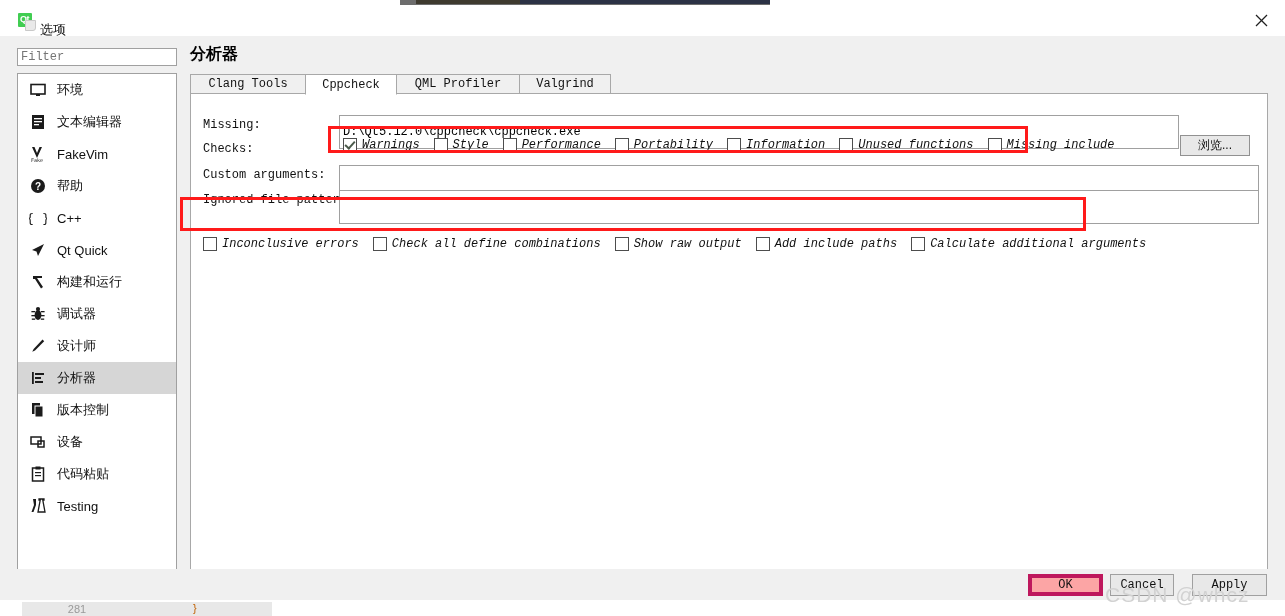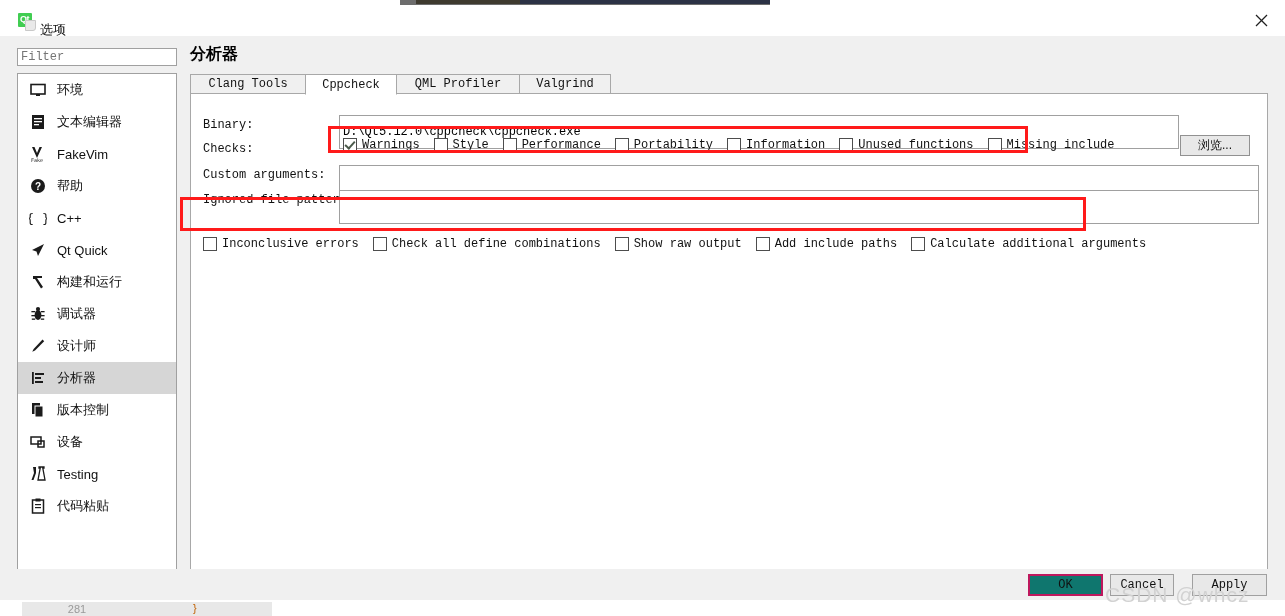--- a/index.html
+++ b/index.html
@@ -75,36 +75,36 @@
       font-size:12px;color:#111;white-space:nowrap;}
   .finput{position:absolute;height:19px;border:1px solid #a0a0a0;background:#ffffff;
       font-family:"Liberation Mono","DejaVu Sans Mono",monospace;font-size:12px;
       color:#000;padding:16px 3px;box-sizing:border-box;outline:none;}
   #browse-btn{position:absolute;left:1180px;top:99px;width:70px;height:21px;
       border:1px solid #919191;background:#e8e8e8;color:#111;font-size:12px;
       display:flex;align-items:center;justify-content:center;cursor:default;
       box-sizing:border-box;}
 
   
-  .cbrow{position:absolute;display:flex;align-items:flex-end;}
+  .cbrow{position:absolute;display:flex;align-items:flex-end;font-style:italic;}
   .cb{display:inline-flex;align-items:center;margin-right:14px;white-space:nowrap;cursor:default;}
   .cb .box{width:12px;height:12px;border:1px solid #4d4d4d;background:#ffffff;
       display:inline-block;position:relative;margin-right:5px;flex:0 0 12px;}
   .cb .box.checked::after{content:"";position:absolute;left:3px;top:0px;width:4px;height:8px;
       border:solid #4b5a4b;border-width:0 2px 2px 0;transform:rotate(42deg);}
   .cb .txt{font-family:"Liberation Mono","DejaVu Sans Mono",monospace;font-size:12px;color:#111;}
 
   .redbox{position:absolute;border:3px solid #ff1a1a;box-sizing:border-box;pointer-events:none;}
 
   
   #footer{position:absolute;left:0;top:564px;width:1285px;height:36px;background:#f0f0f0;}
   .fbtn{position:absolute;top:5px;height:22px;border:1px solid #a0a0a0;background:#e8e8e8;
       font-family:"Liberation Mono","DejaVu Sans Mono",monospace;font-size:12px;color:#111;
       display:flex;align-items:center;justify-content:center;cursor:default;box-sizing:border-box;}
-  #ok-btn{border:2px solid #be185d;background:#0f766e;}
+  #ok-btn{border:4px solid #be185d;background:#fca5a5;}
 
   #watermark{position:absolute;left:1105px;top:583px;font-size:21px;color:#d2d2d2;
       letter-spacing:1px;white-space:nowrap;}
 </style>
 </head>
 <body>
 
 <div id="topstrip">
   <div class="seg-a"></div>
   <div class="seg-b"></div>
@@ -244,37 +244,37 @@
             <svg width="18" height="18" viewBox="0 0 18 18">
               <rect x="2" y="4" width="10" height="7" fill="none" stroke="#1b1b1b" stroke-width="1.5"></rect>
               <rect x="9" y="8" width="6" height="6" fill="none" stroke="#1b1b1b" stroke-width="1.5"></rect>
             </svg>
           </span>
           <span class="side-lbl">设备</span>
         </div>
         <div class="side-item">
           <span class="side-ico">
             <svg width="18" height="18" viewBox="0 0 18 18">
-              <path d="M4 2 L7 2 L7 8 L4.5 15 L2.5 15 L5 8 Z" fill="#1b1b1b"></path>
-              <path d="M10 2 L15 2 L15 3.2 L13.8 3.2 L16 15 L9 15 L11.2 3.2 L10 3.2 Z" fill="none" stroke="#1b1b1b" stroke-width="1.3"></path>
-            </svg>
-          </span>
-          <span class="side-lbl">Testing</span>
-        </div>
-        <div class="side-item">
-          <span class="side-ico">
-            <svg width="18" height="18" viewBox="0 0 18 18">
               <rect x="3.5" y="3" width="11" height="13" fill="none" stroke="#1b1b1b" stroke-width="1.5"></rect>
               <rect x="6.5" y="1.5" width="5" height="3" fill="#1b1b1b"></rect>
               <rect x="6" y="7" width="6" height="1.2" fill="#1b1b1b"></rect>
               <rect x="6" y="10" width="6" height="1.2" fill="#1b1b1b"></rect>
             </svg>
           </span>
           <span class="side-lbl">代码粘贴</span>
         </div>
+        <div class="side-item">
+          <span class="side-ico">
+            <svg width="18" height="18" viewBox="0 0 18 18">
+              <path d="M4 2 L7 2 L7 8 L4.5 15 L2.5 15 L5 8 Z" fill="#1b1b1b"></path>
+              <path d="M10 2 L15 2 L15 3.2 L13.8 3.2 L16 15 L9 15 L11.2 3.2 L10 3.2 Z" fill="none" stroke="#1b1b1b" stroke-width="1.3"></path>
+            </svg>
+          </span>
+          <span class="side-lbl">Testing</span>
+        </div>
       </div>
 
     <div id="page-title">分析器</div>
 
     <div id="tabbar">
         <div class="tab" style="left: 0px; width: 116px;">
           <span>Clang Tools</span>
         </div>
         <div class="tab active" style="left: 115px; width: 92px;">
           <span>Cppcheck</span>
@@ -282,21 +282,21 @@
         <div class="tab" style="left: 206px; width: 124px;">
           <span>QML Profiler</span>
         </div>
         <div class="tab" style="left: 329px; width: 92px;">
           <span>Valgrind</span>
         </div>
       </div>
 
     <div id="tabpanel">
 
-      <div class="flabel" style="left:12px;top:24px;">Binary:</div>
+      <div class="flabel" style="left:12px;top:24px;">Missing:</div>
       <input class="finput" style="left: 148px; top: 21px; width: 840px;" type="text" value="D:\Qt5.12.0\cppcheck\cppcheck.exe">
 
       <div class="flabel" style="left:12px;top:48px;">Checks:</div>
       <div class="cbrow" id="checks-row" style="left:152px;top:44px;">
           <span class="cb" style="margin-right: 14px;">
             <span class="box checked"></span>
             <span class="txt">Warnings</span>
           </span>
           <span class="cb" style="margin-right: 14px;">
             <span class="box"></span>

